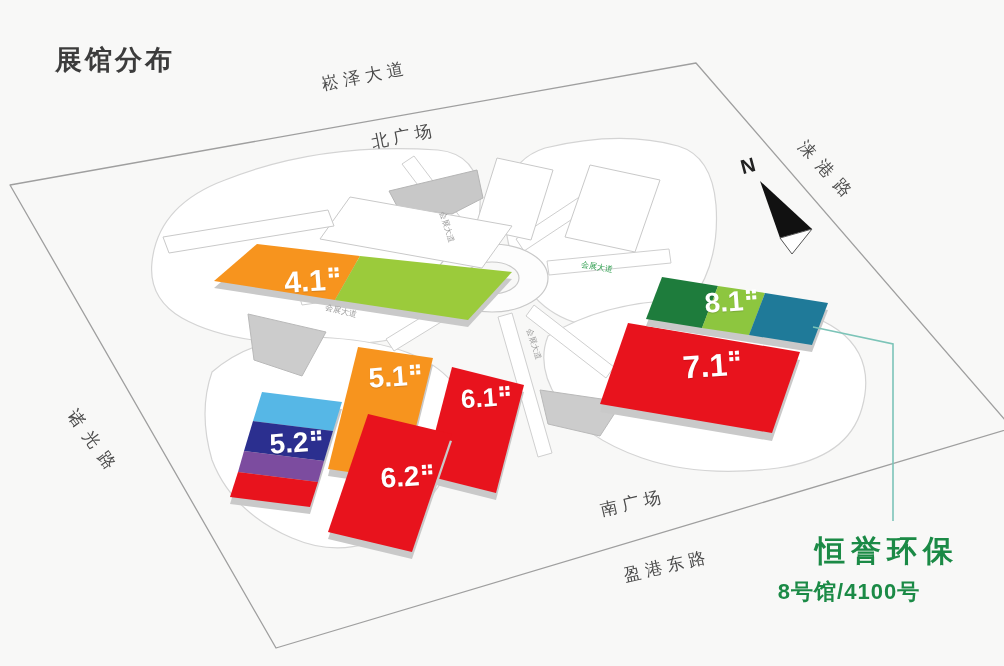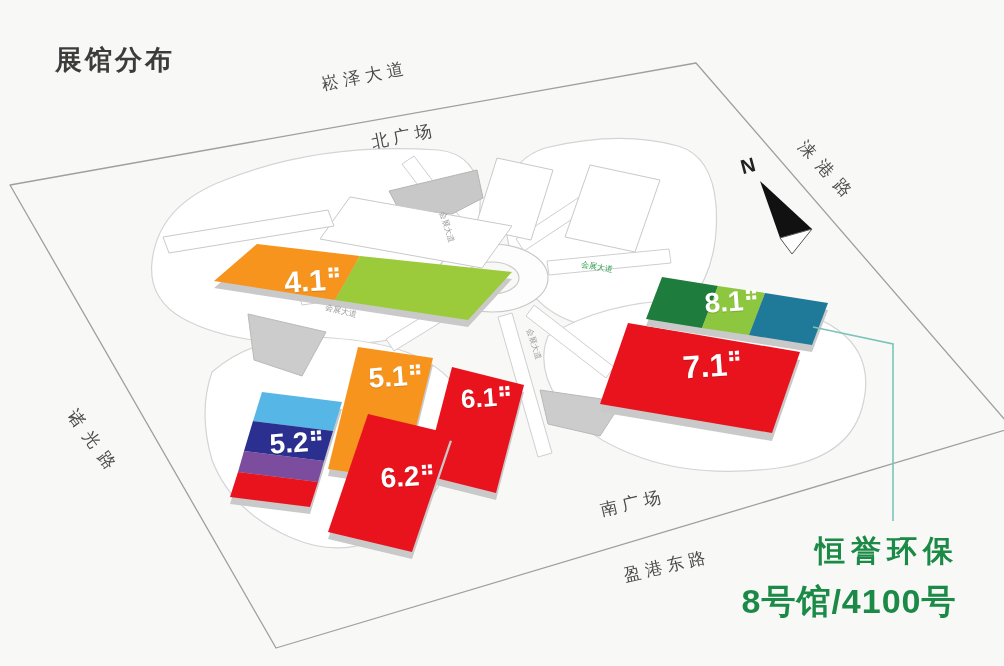--- a/index.html
+++ b/index.html
@@ -16,21 +16,21 @@
   .tiny-e{color:#2f9e4f;}
   .hall{color:#fff;font-weight:800;display:flex;align-items:flex-start;gap:3px;
         text-shadow:0 1px 1px rgba(0,0,0,.15);}
   .badge{width:11px;height:11px;position:relative;margin-top:5px;flex:0 0 auto;}
   .badge::before{content:"";position:absolute;left:0;top:0;width:4px;height:4px;background:#fff;
         box-shadow:6px 0 0 #fff,0 6px 0 #fff,6px 6px 0 #fff;}
   .n-label{font-size:20px;font-weight:700;color:#222;}
   .annotation{position:absolute;left:720px;top:528px;width:258px;text-align:center;
         color:#1b8a46;font-weight:800;line-height:1.55;}
   .annotation .l1{font-size:30px;letter-spacing:6px;position:relative;left:38px;}
-  .annotation .l2{font-size:34px;letter-spacing:1px;}
+  .annotation .l2{font-size:22px;letter-spacing:1px;}
 </style>
 </head>
 <body>
 
 <div class="stage">
 
   <svg class="map" width="1004" height="666" viewBox="0 0 1004 666">
 
     <polygon points="10,185 696,63 1012,428 276,648" fill="none" stroke="#9f9f9f" stroke-width="1.3" stroke-linejoin="round"></polygon>
 

